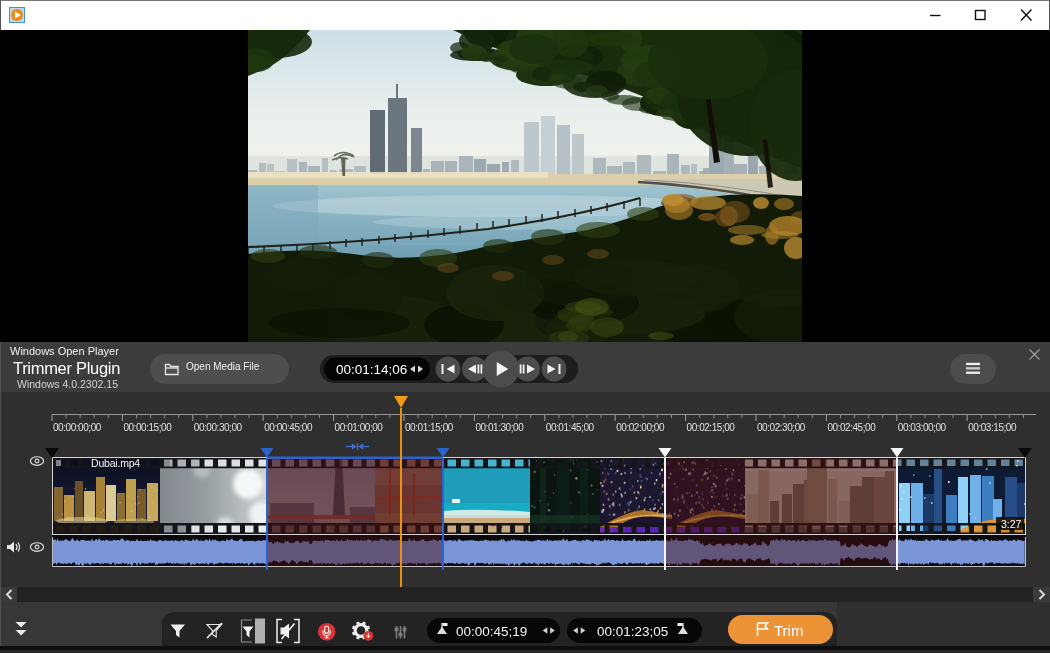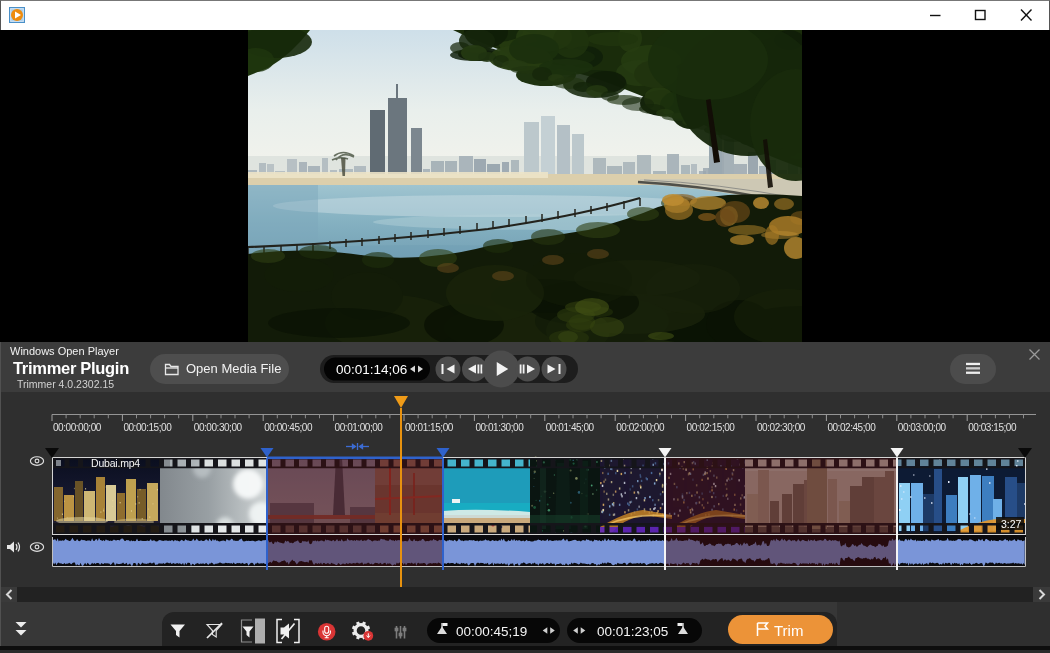--- a/index.html
+++ b/index.html
@@ -252,28 +252,28 @@
     <ellipse cx="548" cy="95" rx="46" ry="56" fill="#182a0c" opacity="0.95"></ellipse>
     <ellipse cx="460" cy="30" rx="60" ry="40" fill="#1a2e0c" opacity="0.9"></ellipse>
     <path d="M466 133 L458 70 L462.5 69 L472 132 Z" fill="#120d06"></path>
     <path d="M520 158 L515 110 L519 109 L525 157 Z" fill="#120d06" opacity="0.9"></path>
     <path d="M0 0 L62 0 Q44 24 20 38 L0 46 Z" fill="#1d330d"></path>
     <ellipse cx="28" cy="12" rx="36" ry="16" fill="#16280a" opacity="0.9"></ellipse>
     <ellipse cx="8" cy="30" rx="18" ry="12" fill="#1f360e" opacity="0.8"></ellipse>
   </svg>
 <div class="abs" style="left:0;top:342px;width:1050px;height:311px;background:#3c3c3c"></div>
 <div class="abs" style="left:10px;top:345px;font-size:11px;color:#f2f2f2">Windows Open Player</div>
-<div class="abs" style="left:13px;top:359px;font-size:16.5px;font-weight:bold;letter-spacing:-0.3px;color:#fff">Trimmer Plugin</div>
-<div class="abs" style="left:17px;top:378px;font-size:10.5px;color:#d2d2d2">Trimmer 4.0.2302.15</div>
+<div class="abs" style="left:13px;top:359px;font-size:16.5px;font-weight:normal;letter-spacing:-0.3px;color:#fff">Trimmer Plugin</div>
+<div class="abs" style="left:17px;top:378px;font-size:10.5px;color:#d2d2d2">Windows 4.0.2302.15</div>
 <div class="abs" style="left:150px;top:354px;width:139px;height:30px;border-radius:15px;background:#4e4e4e"></div>
 <svg class="abs" style="left:164px;top:361px" width="16" height="16" viewBox="0 0 16 16">
     <path d="M1.5 3.5 h4 l1.5 2 h7 v8 h-12.5 z" fill="none" stroke="#e8e8e8" stroke-width="1.3"></path>
     <path d="M1.5 7 h12.5" stroke="#e8e8e8" stroke-width="1.3"></path>
   </svg>
-<div class="abs" style="left:186px;top:361px;font-size:13px;color:#f2f2f2">Open Media File</div>
+<div class="abs" style="left:186px;top:361px;font-size:10px;color:#f2f2f2">Open Media File</div>
 <svg style="position:absolute;left:320px;top:355px;overflow:visible" width="258" height="38" viewBox="0 0 258 38">
     <rect x="0" y="0" width="258" height="28" rx="14" fill="#1d1d1d"></rect>
     <rect x="4" y="2.5" width="106" height="23" rx="11.5" fill="#040404"></rect>
     <text x="16" y="19" font-size="13.5" fill="#fff" font-family="Liberation Sans, sans-serif">00:01:14;06</text>
     <polygon points="95.0,10.5 95.0,17.5 90.0,14" fill="#d8d8d8"></polygon>
     <polygon points="98.0,10.5 98.0,17.5 103.0,14" fill="#d8d8d8"></polygon>
     <g>
       <circle cx="128" cy="14" r="12.5" fill="#4c4c4c"></circle>
       <rect x="121.5" y="9" width="2" height="10" fill="#f2f2f2"></rect>
       <polygon points="134.5,9.5 134.5,18.5 126.5,14" fill="#f2f2f2"></polygon>

